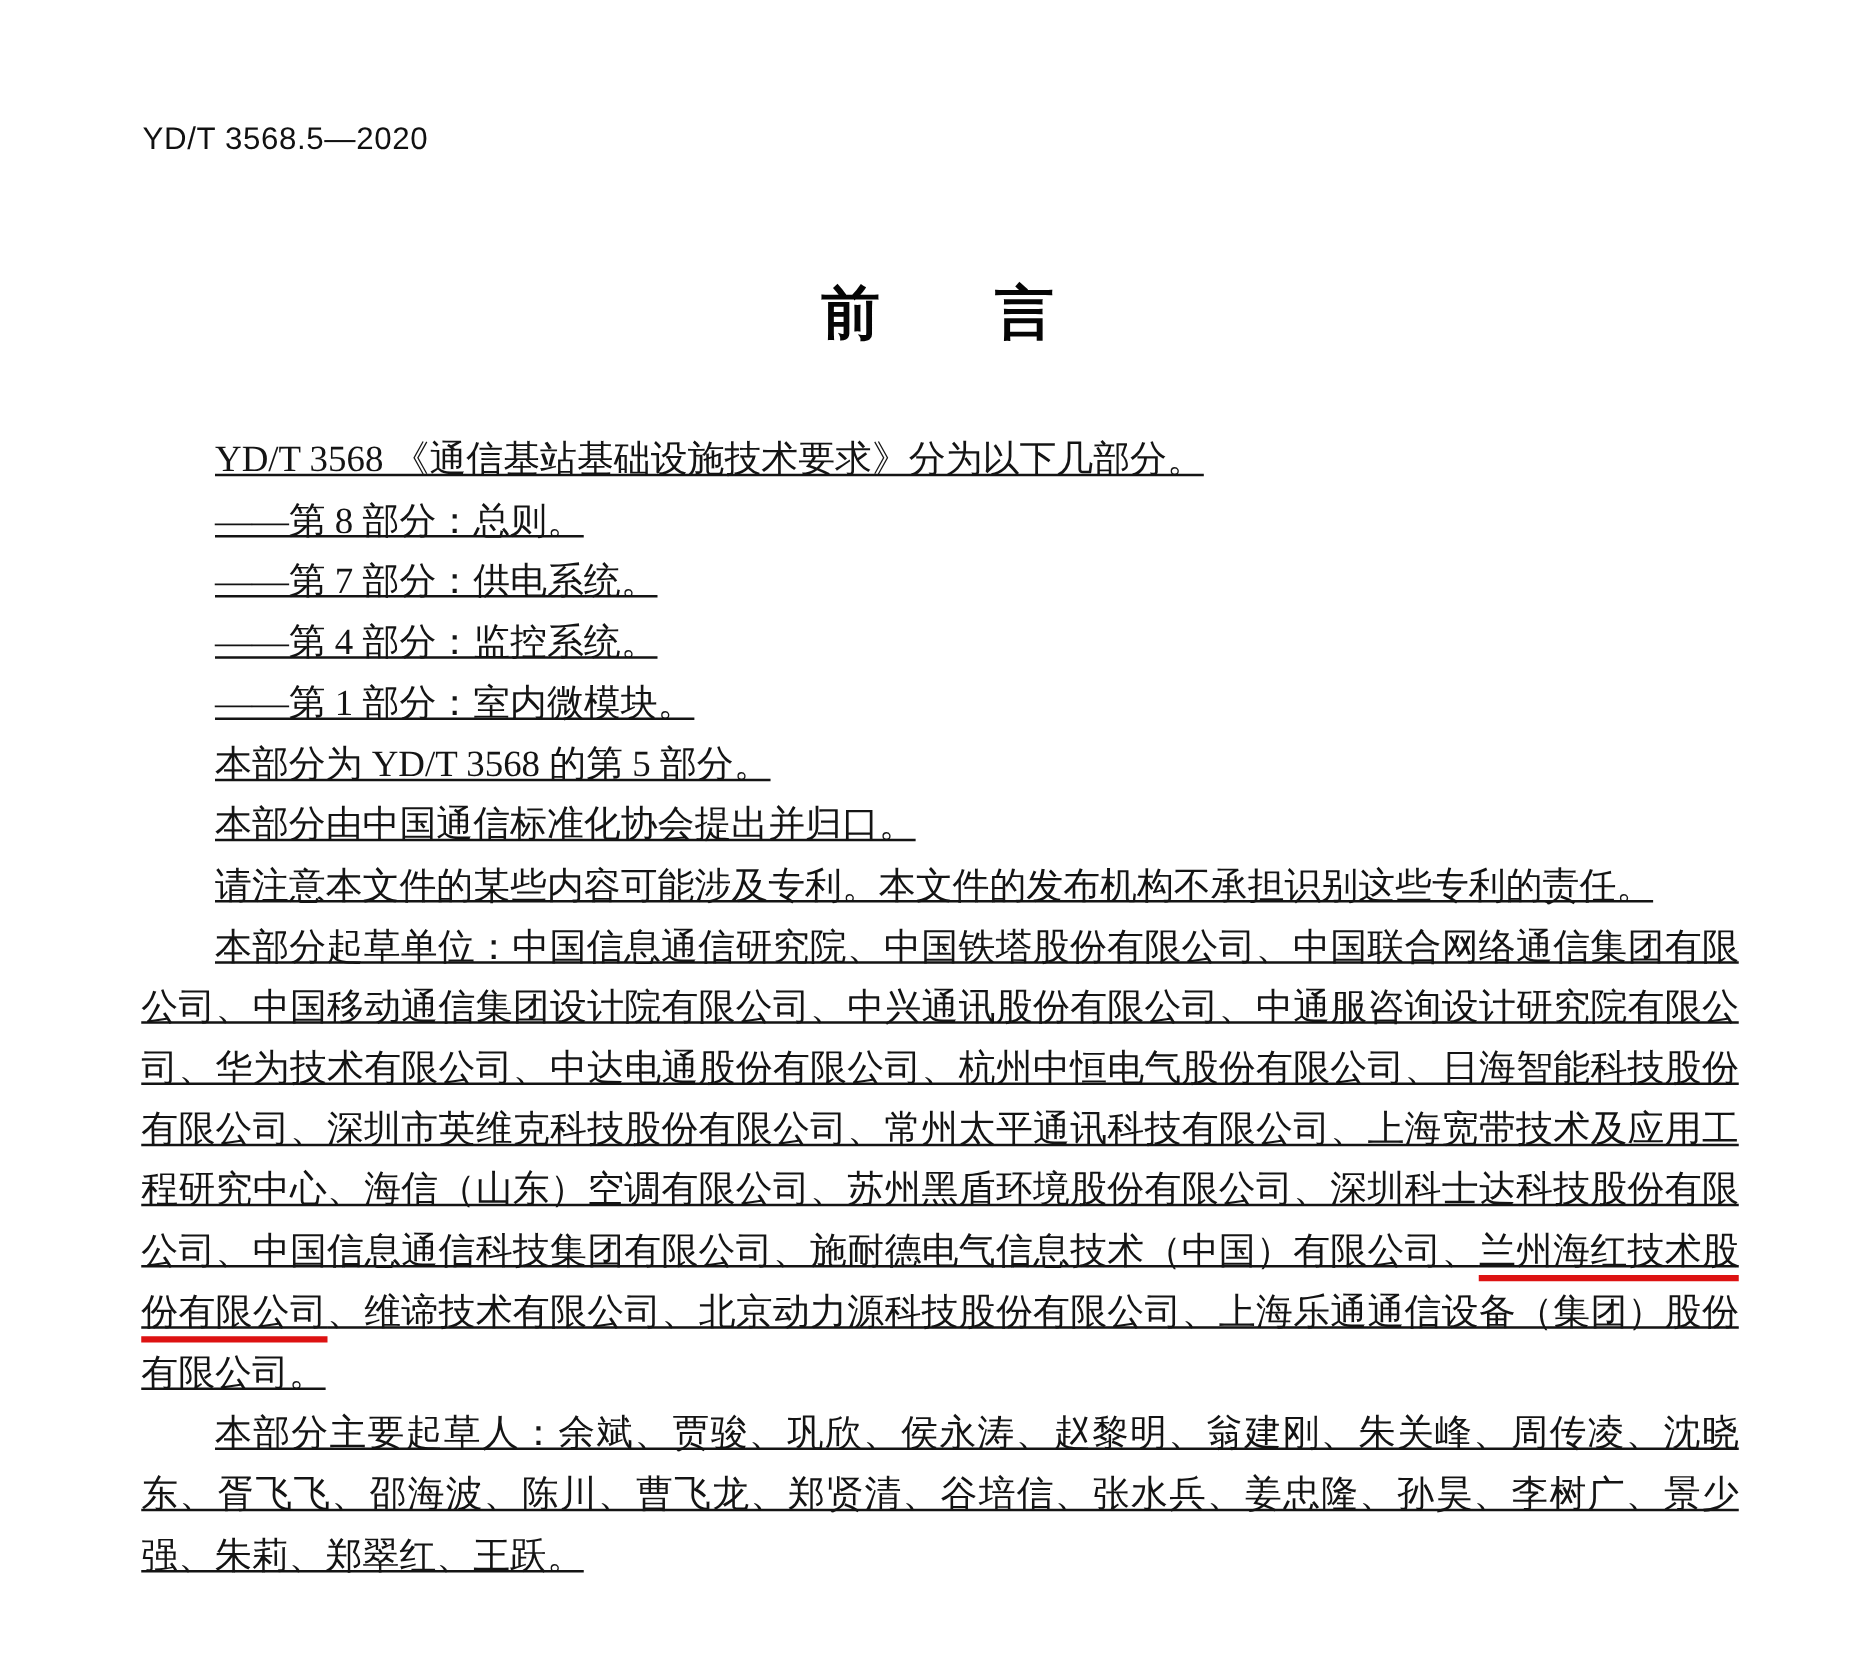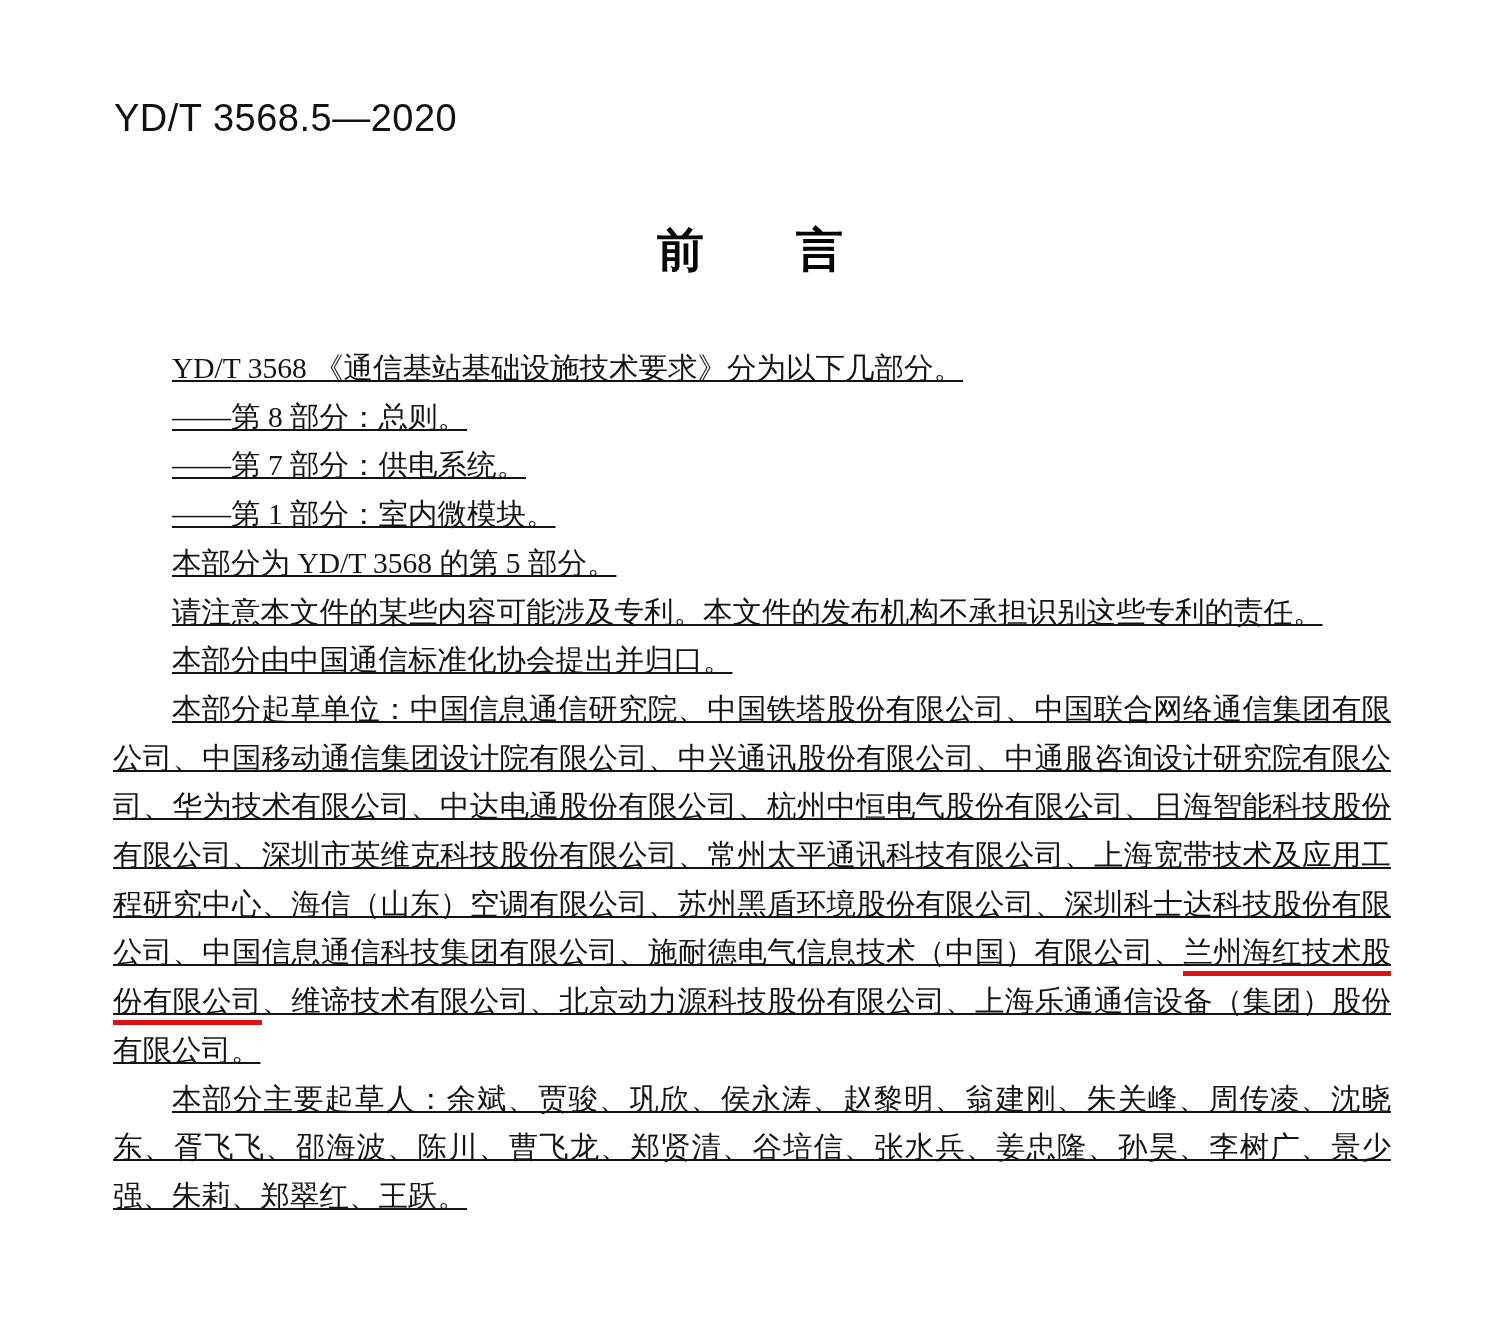--- a/index.html
+++ b/index.html
@@ -14,21 +14,21 @@
     background: #ffffff;
     color: #111111;
     font-family: "Liberation Serif", "DejaVu Serif", serif;
     overflow: hidden;
   }
   .doc-number {
     position: absolute;
     left: 114px;
     top: 97px;
     font-family: "Liberation Sans", "DejaVu Sans", sans-serif;
-    font-size: 38px;
+    font-size: 25px;
     font-weight: 500;
     color: #111111;
     letter-spacing: 0.5px;
     white-space: nowrap;
   }
   .title {
     position: absolute;
     left: 0;
     right: 0;
     top: 222px;
@@ -77,25 +77,26 @@
     <span>前</span>
     <span>言</span>
   </div>
 
   <div class="body-text">
 
     <p class="indent">YD/T 3568 《通信基站基础设施技术要求》分为以下几部分。</p>
 
     <p class="indent">——第 8 部分：总则。</p>
     <p class="indent">——第 7 部分：供电系统。</p>
+    <p class="indent">——第 4 部分：监控系统。</p>
     <p class="indent">——第 1 部分：室内微模块。</p>
 
     <p class="indent">本部分为 YD/T 3568 的第 5 部分。</p>
+    <p class="indent">本部分由中国通信标准化协会提出并归口。</p>
     <p class="indent">请注意本文件的某些内容可能涉及专利。本文件的发布机构不承担识别这些专利的责任。</p>
-    <p class="indent">本部分由中国通信标准化协会提出并归口。</p>
 
     <p class="indent justify"><span>本部分起草单位：中国信息通信研究院、中国铁塔股份有限公司、中国联合网络通信集团有限公司、中国移动通信集团设计院有限公司、中兴通讯股份有限公司、中通服咨询设计研究院有限公司、华为技术有限公司、中达电通股份有限公司、杭州中恒电气股份有限公司、日海智能科技股份有限公司、深圳市英维克科技股份有限公司、常州太平通讯科技有限公司、上海宽带技术及应用工程研究中心、海信（山东）空调有限公司、苏州黑盾环境股份有限公司、深圳科士达科技股份有限公司、中国信息通信科技集团有限公司、施耐德电气信息技术（中国）有限公司、</span><span class="red-underline" style="border-bottom-color: rgb(221, 18, 18);">兰州海红技术股份有限公司</span><span>、维谛技术有限公司、北京动力源科技股份有限公司、上海乐通通信设备（集团）股份有限公司。</span></p>
 
     <p class="indent justify">本部分主要起草人：余斌、贾骏、巩欣、侯永涛、赵黎明、翁建刚、朱关峰、周传凌、沈晓东、胥飞飞、邵海波、陈川、曹飞龙、郑贤清、谷培信、张水兵、姜忠隆、孙昊、李树广、景少强、朱莉、郑翠红、王跃。</p>
 
   </div>
 
 </div>
 
 </body></html>

